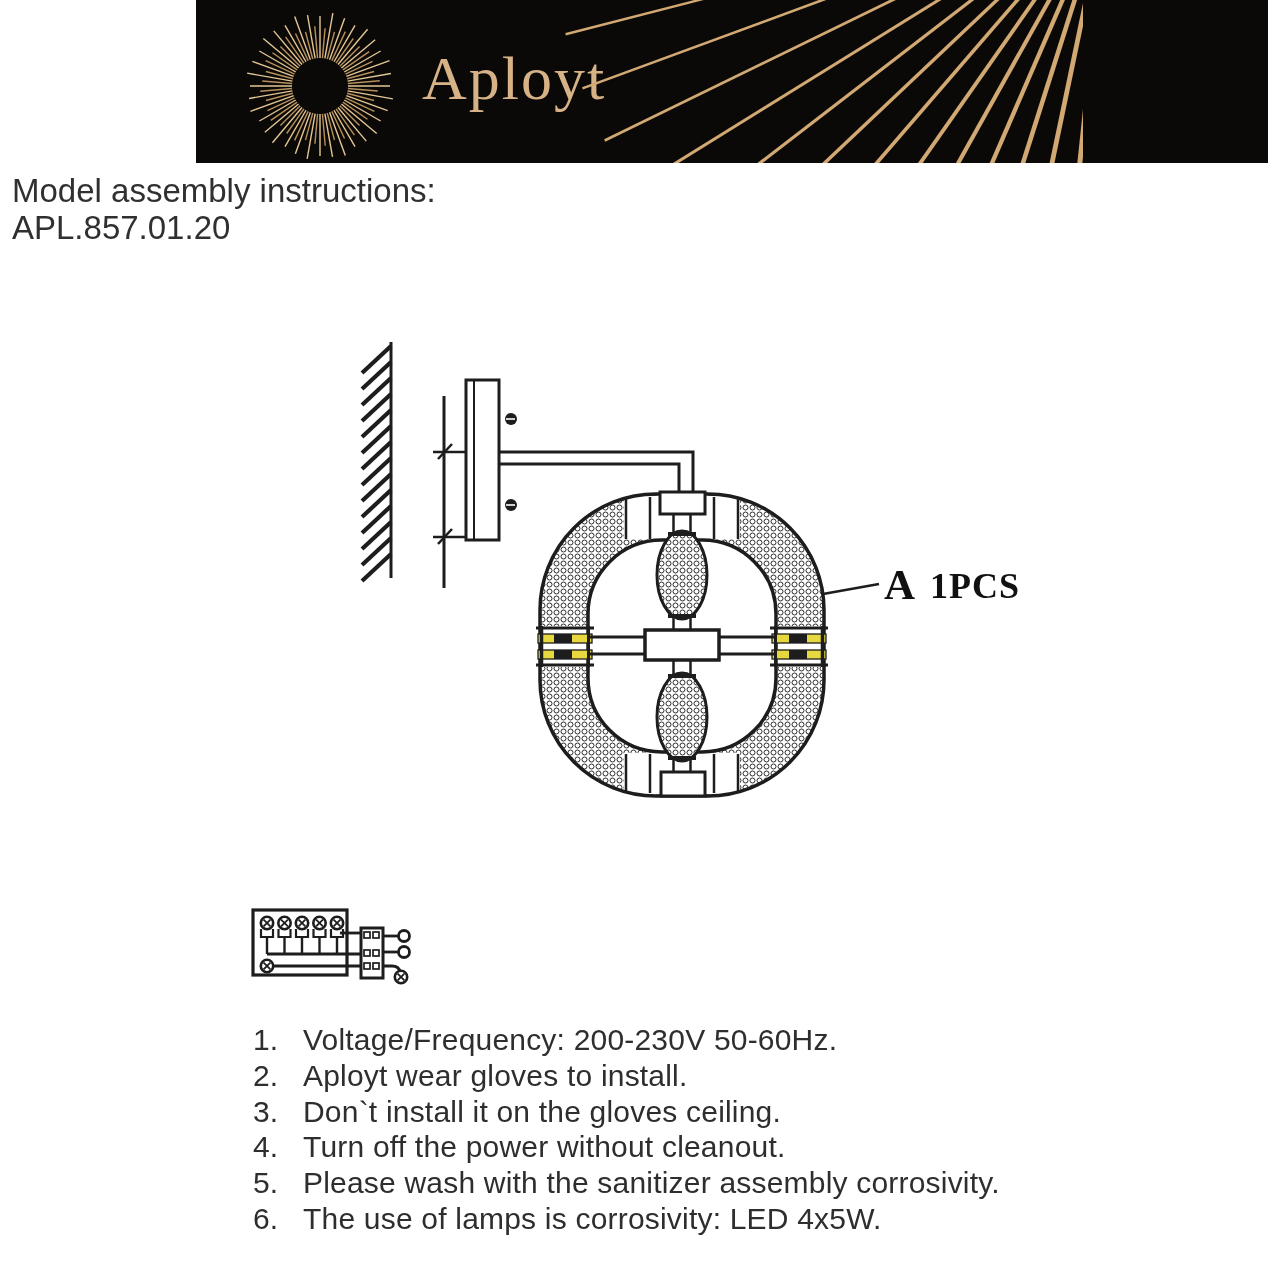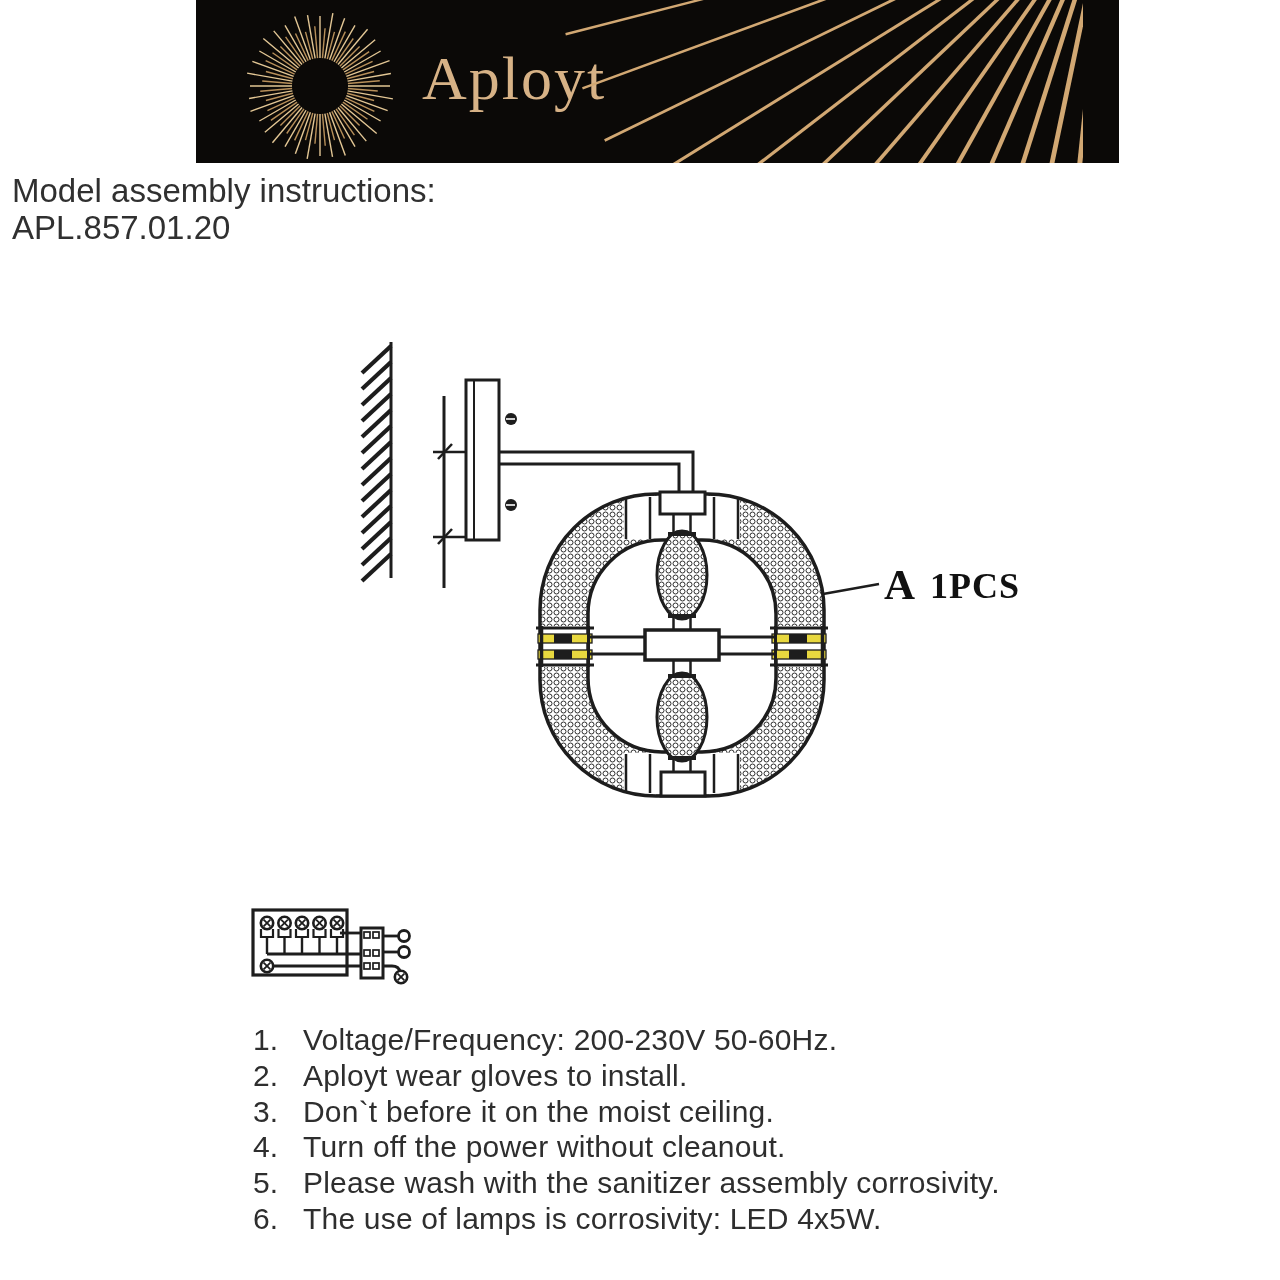--- a/index.html
+++ b/index.html
@@ -1,19 +1,19 @@
 <!DOCTYPE html>
 <html><head>
 <meta charset="utf-8">
 <style>
   html,body{margin:0;padding:0;background:#fff;}
   #page{position:relative;width:1280px;height:1280px;background:#ffffff;overflow:hidden;
         font-family:"Liberation Sans",sans-serif;color:#2e2e2e;}
   
-  #banner{position:absolute;left:196px;top:0;width:923px;height:163px;background:#0b0907;overflow:hidden;}
+  #banner{position:absolute;left:196px;top:0;width:1072px;height:163px;background:#0b0907;overflow:hidden;}
   #banner svg{position:absolute;left:0;top:0;}
   .brand-text{font-family:"Liberation Serif","DejaVu Serif",serif;font-weight:400;letter-spacing:2px;}
   
   #title{position:absolute;left:12px;top:172px;width:1280px;text-align:left;
          font-size:33px;line-height:37px;color:#303030;}
   
   #diagram-svg{position:absolute;left:0;top:0;width:1280px;height:1280px;}
   
   #instructions{position:absolute;left:253px;top:1022px;width:900px;
                 font-size:30px;line-height:35.8px;color:#2e2e2e;}
@@ -314,21 +314,21 @@
     <div class="instr-row">
       <span class="instr-num">1.</span>
       <span class="instr-text">Voltage/Frequency: 200-230V 50-60Hz.</span>
     </div>
     <div class="instr-row">
       <span class="instr-num">2.</span>
       <span class="instr-text">Aployt wear gloves to install.</span>
     </div>
     <div class="instr-row">
       <span class="instr-num">3.</span>
-      <span class="instr-text">Don`t before it on the moist ceiling.</span>
+      <span class="instr-text">Don`t install it on the gloves ceiling.</span>
     </div>
     <div class="instr-row">
       <span class="instr-num">4.</span>
       <span class="instr-text">Turn off the power without cleanout.</span>
     </div>
     <div class="instr-row">
       <span class="instr-num">5.</span>
       <span class="instr-text">Please wash with the sanitizer assembly corrosivity.</span>
     </div>
     <div class="instr-row">

